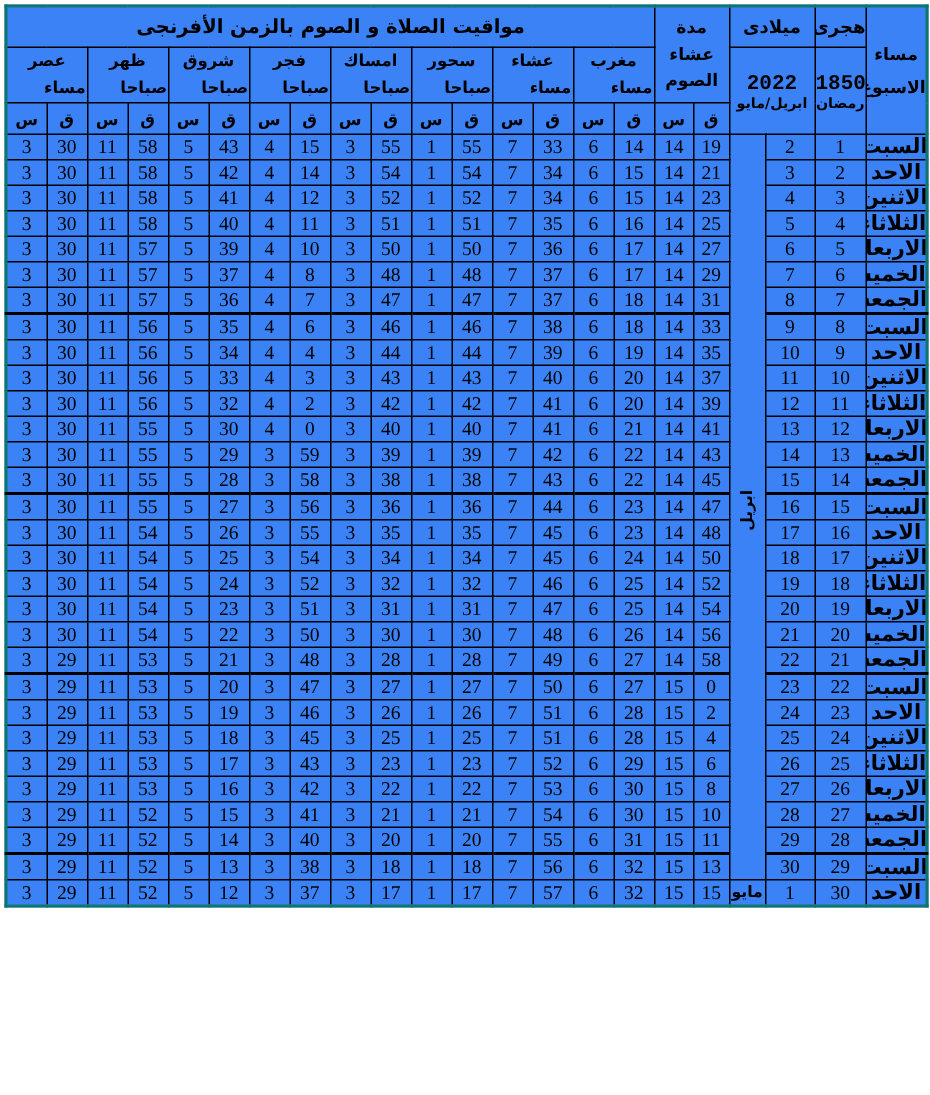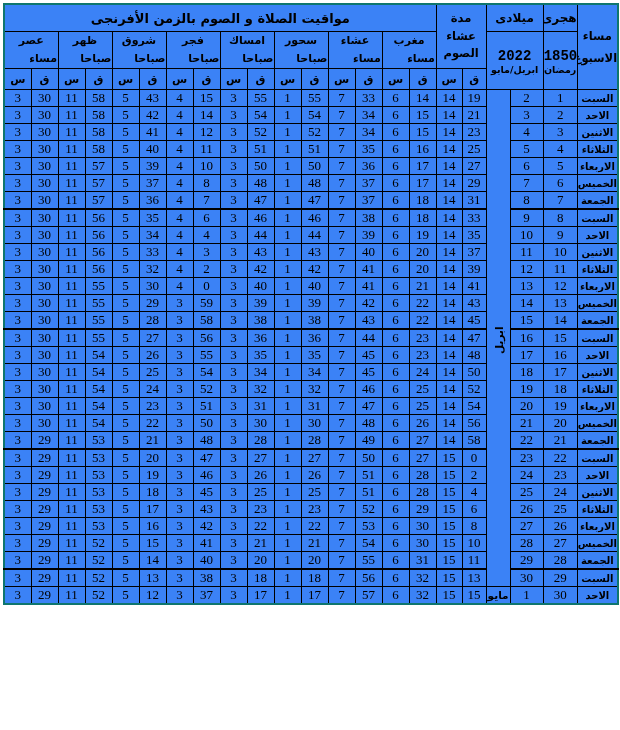--- a/index.html
+++ b/index.html
@@ -20,21 +20,21 @@
   .fast-header{font-weight:bold;font-size:11.5px;line-height:1.55;}
   .col-label{font-weight:bold;font-size:12px;}
   .yearcell .yr{font-family:Liberation Mono, monospace;font-weight:bold;font-size:14px;margin-top:2px;}
   .yearcell .mn{font-size:9.5px;font-weight:bold;}
   .weekday-header div{font-weight:bold;font-size:11.5px;}
   .weekday-header .l2{margin-top:8px;}
   
   .gs{border-left-width:2px;}
   
   .num{font-family:"Liberation Serif",serif;font-size:13px;}
-  .day{font-size:10px;font-weight:bold;}
+  .day{font-size:14px;font-weight:bold;}
   .gday,.hday{font-family:"Liberation Serif",serif;font-size:13px;}
   .week-end td{border-bottom-width:2px;}
   .month-strip{border-left-width:2px;}
   .month-strip .vert{transform:rotate(-90deg);white-space:nowrap;font-size:10.5px;font-weight:bold;}
   .may{font-size:10.5px;font-weight:bold;}
   [dir="rtl"]{direction:rtl;}
 </style>
 </head>
 <body>
 

